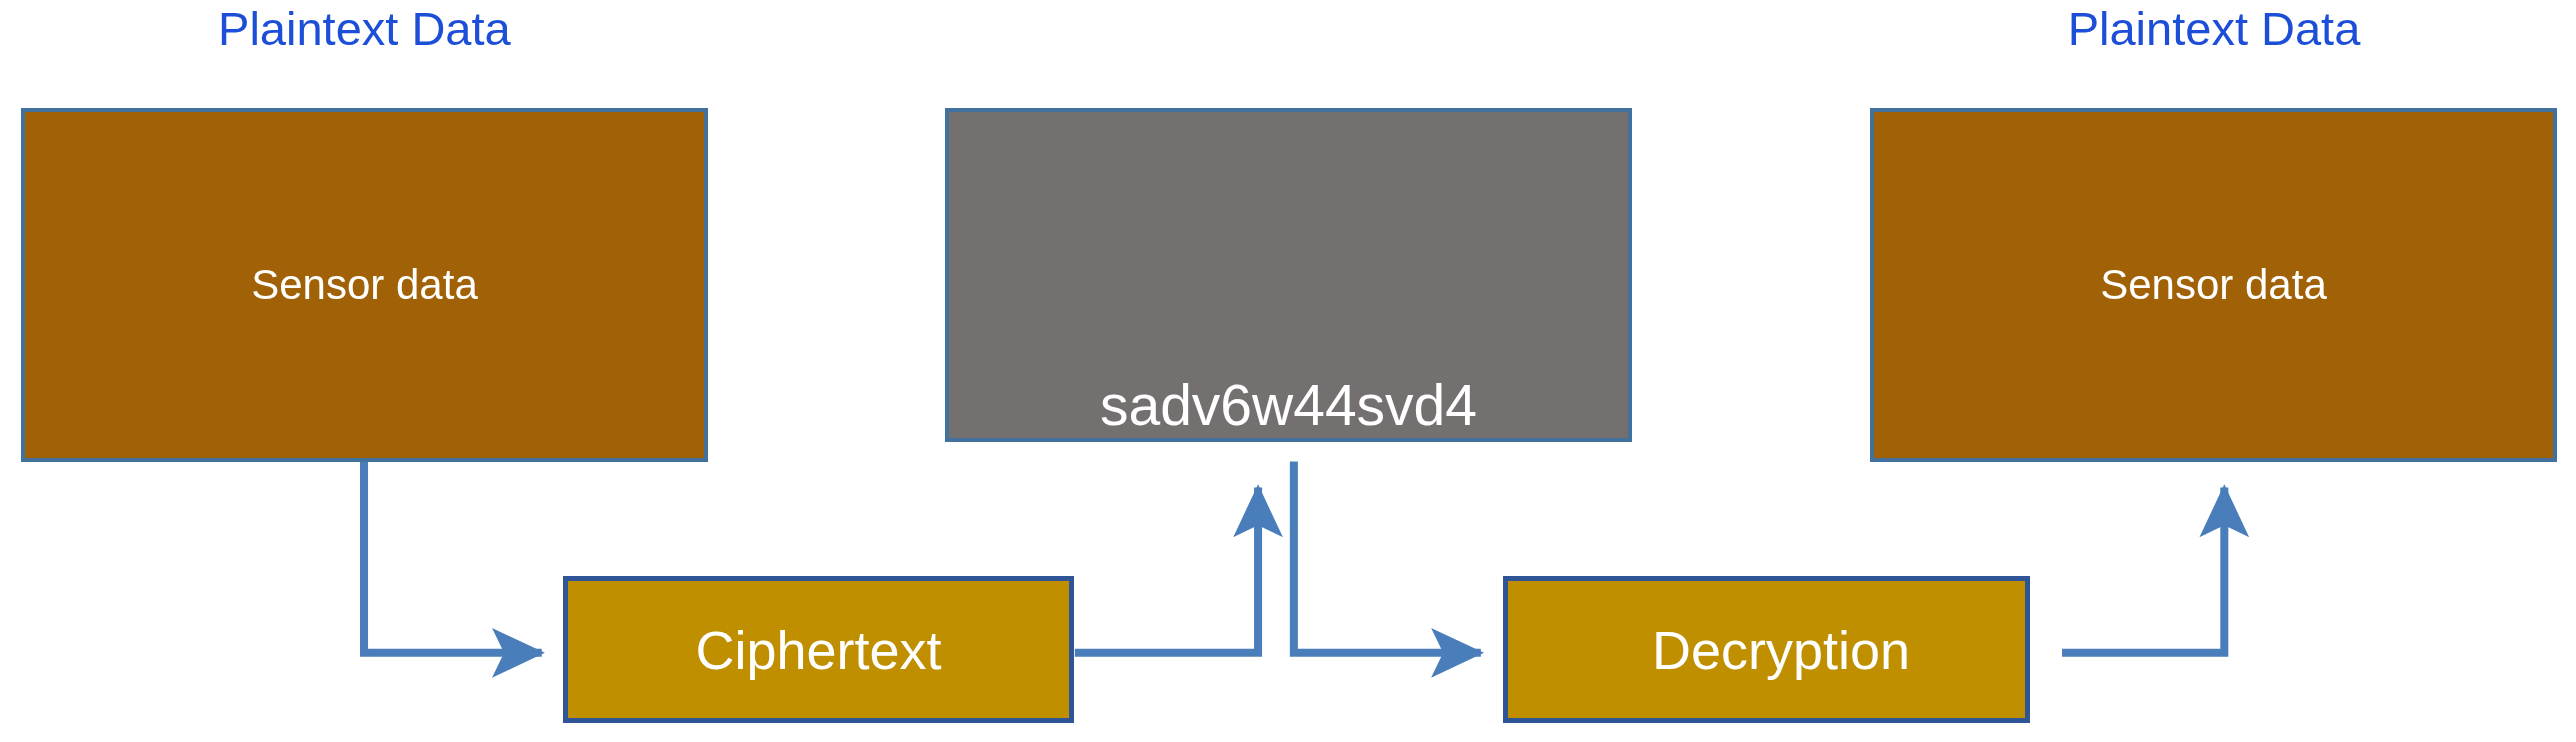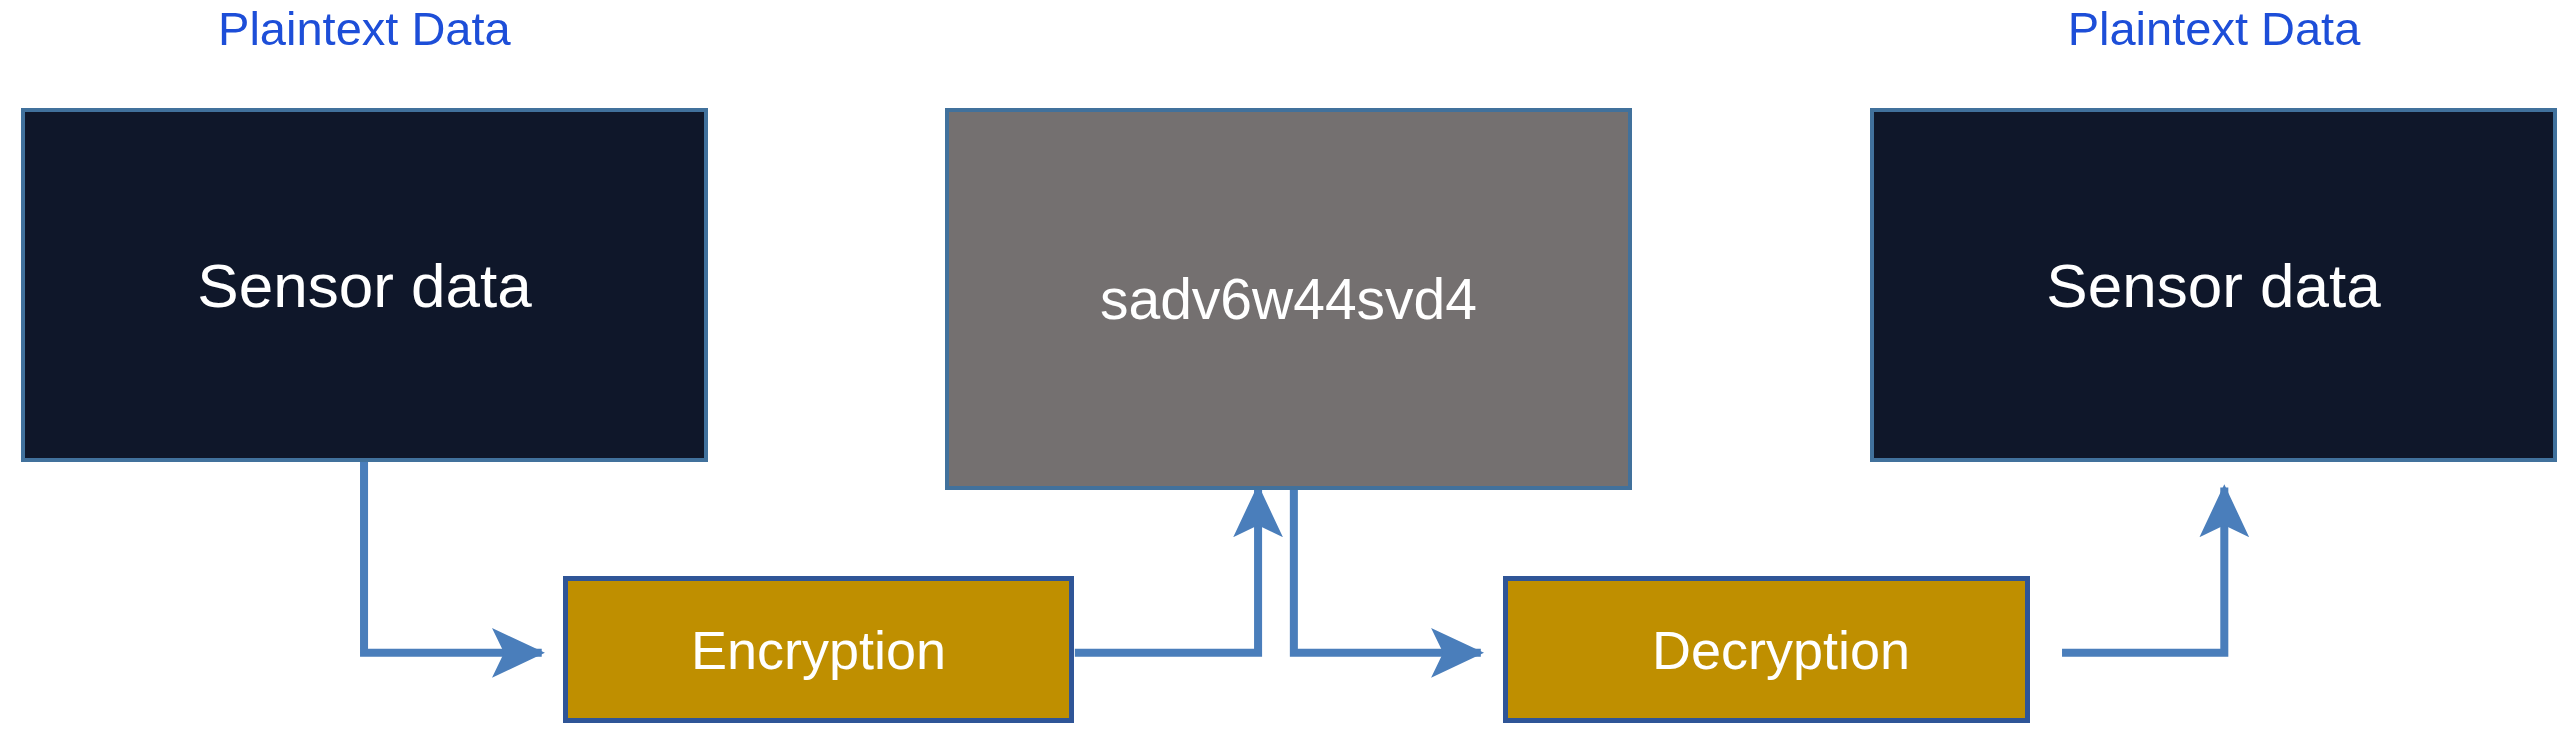--- a/index.html
+++ b/index.html
@@ -33,23 +33,23 @@
     box-sizing: border-box;
     display: flex;
     align-items: center;
     justify-content: center;
     text-align: center;
     color: #ffffff;
     font-family: "Liberation Sans", sans-serif;
     white-space: nowrap;
   }
   .node-plaintext {
-    background: #0f172a;
+    background: #a16207;
     border: 4.3px solid #41719c;
-    font-size: 62px;
+    font-size: 42px;
   }
   .node-cipher {
     background: #747070;
     border: 4.3px solid #41719c;
     font-size: 57px;
   }
   .node-crypto {
     background: #bf8f00;
     border: 5.6px solid #2f5597;
     font-size: 54px;
@@ -89,30 +89,30 @@
 
   <div class="caption" style="left:20.4px; top:5px; width:688px;">Plaintext Data</div>
 
 
   <div class="caption" style="left:1870px; top:5px; width:688px;">Plaintext Data</div>
 
   <div class="node node-plaintext" style="left:21px; top:108px; width:687px; height:354px;">
     <span>Sensor data</span>
   </div>
 
-  <div class="node node-cipher" style="left:945px; top:108px; width:687px; height:382px;">
+  <div class="node node-cipher" style="left:945px; top:108px; width:687px; height:334px;align-items:flex-end;">
     <span>sadv6w44svd4</span>
   </div>
 
   <div class="node node-plaintext" style="left:1870px; top:108px; width:687px; height:354px;">
     <span>Sensor data</span>
   </div>
 
   <div class="node node-crypto" style="left:563px; top:576px; width:511px; height:147px;">
-    <span>Encryption</span>
+    <span>Ciphertext</span>
   </div>
 
   <div class="node node-crypto" style="left:1503px; top:576px; width:527px; height:147px;padding-left:29px;">
     <span>Decryption</span>
   </div>
 
 </div>
 
 
 </body></html>

